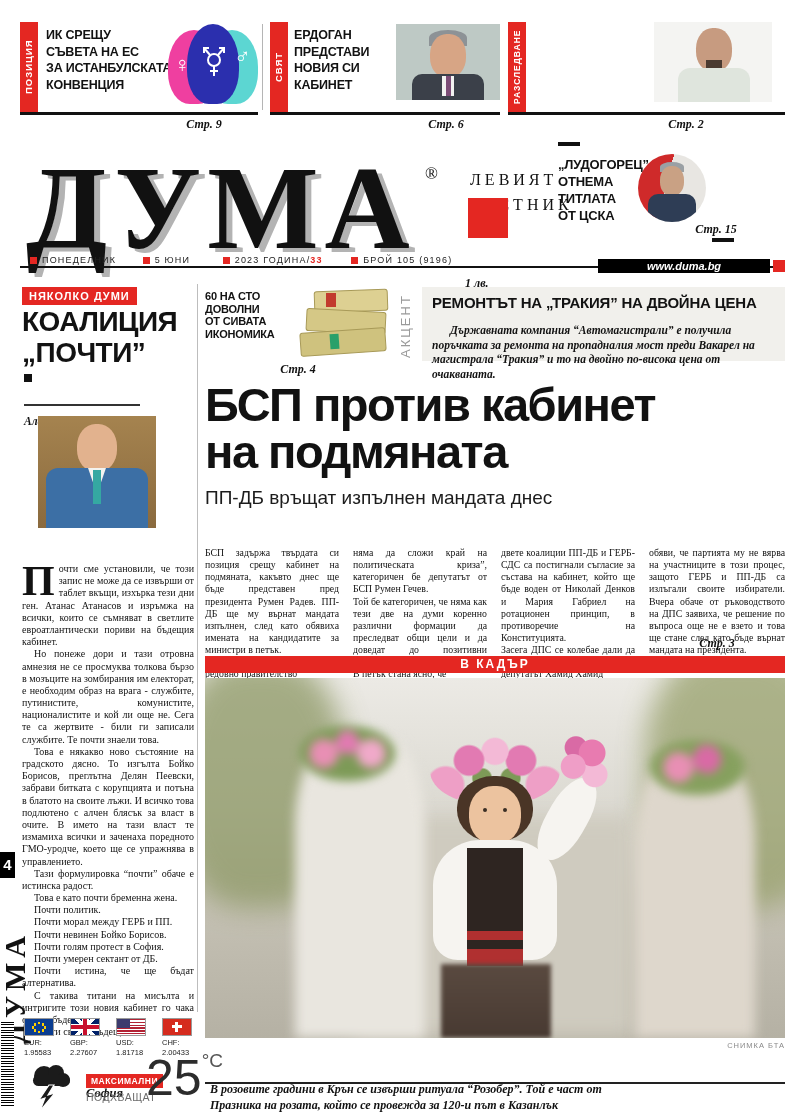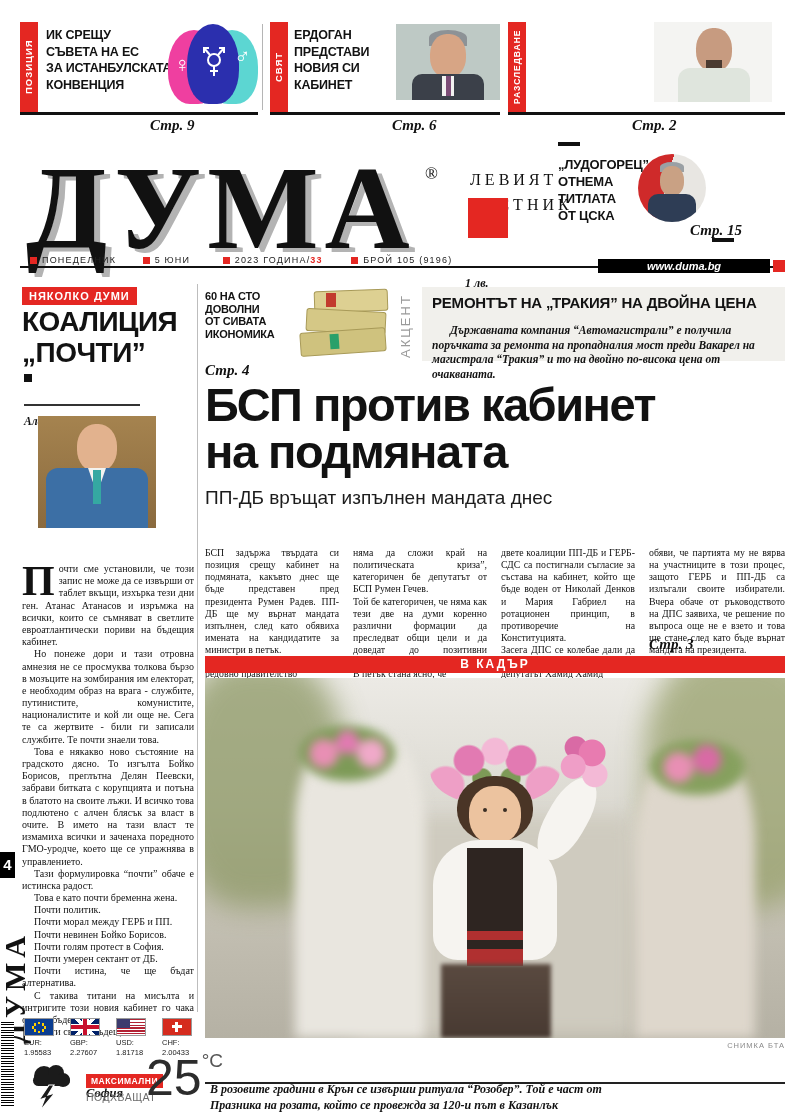--- a/index.html
+++ b/index.html
@@ -2,21 +2,21 @@
 <html><head>
 <meta charset="utf-8">
 <style>
   :root{ --red:#e42722; --ink:#121212; }
   html,body{margin:0;padding:0;background:#fff;}
   .page{position:relative;width:794px;height:1120px;background:#fff;overflow:hidden;
         font-family:"Liberation Sans",sans-serif;color:var(--ink);}
   .abs{position:absolute;}
   .serif{font-family:"Liberation Serif",serif;margin-top:28px;}
   .pre{white-space:pre-line;}
-  .pageref{font-family:"Liberation Serif",serif;font-style:italic;font-weight:bold;font-size:15px;color:#111;text-align:left;}
+  .pageref{font-family:"Liberation Serif",serif;font-style:italic;font-weight:bold;font-size:12px;color:#111;text-align:center;}
   .rule{background:#111;}
   .vtag{background:var(--red);color:#fff;font-weight:bold;font-size:9.5px;letter-spacing:1px;
         writing-mode:vertical-rl;transform:rotate(180deg);text-align:center;}
   .teaser-title{font-weight:bold;font-size:12.5px;line-height:1.32;letter-spacing:-0.2px;}
   .rsq{display:inline-block;width:7px;height:7px;background:var(--red);margin-right:5px;vertical-align:middle;}
   .dateitem{font-size:9px;letter-spacing:1.2px;color:#222;}
   .ind{text-indent:12px;}
   .bodytext p{margin:0;text-align:justify;}
   .dropcap{float:left;font-family:"Liberation Serif",serif;font-size:42px;line-height:0.78;font-weight:bold;padding:2px 4px 0 0;}
   .flag{width:30px;height:18px;border:1px solid #9a9a9a;box-sizing:border-box;}

